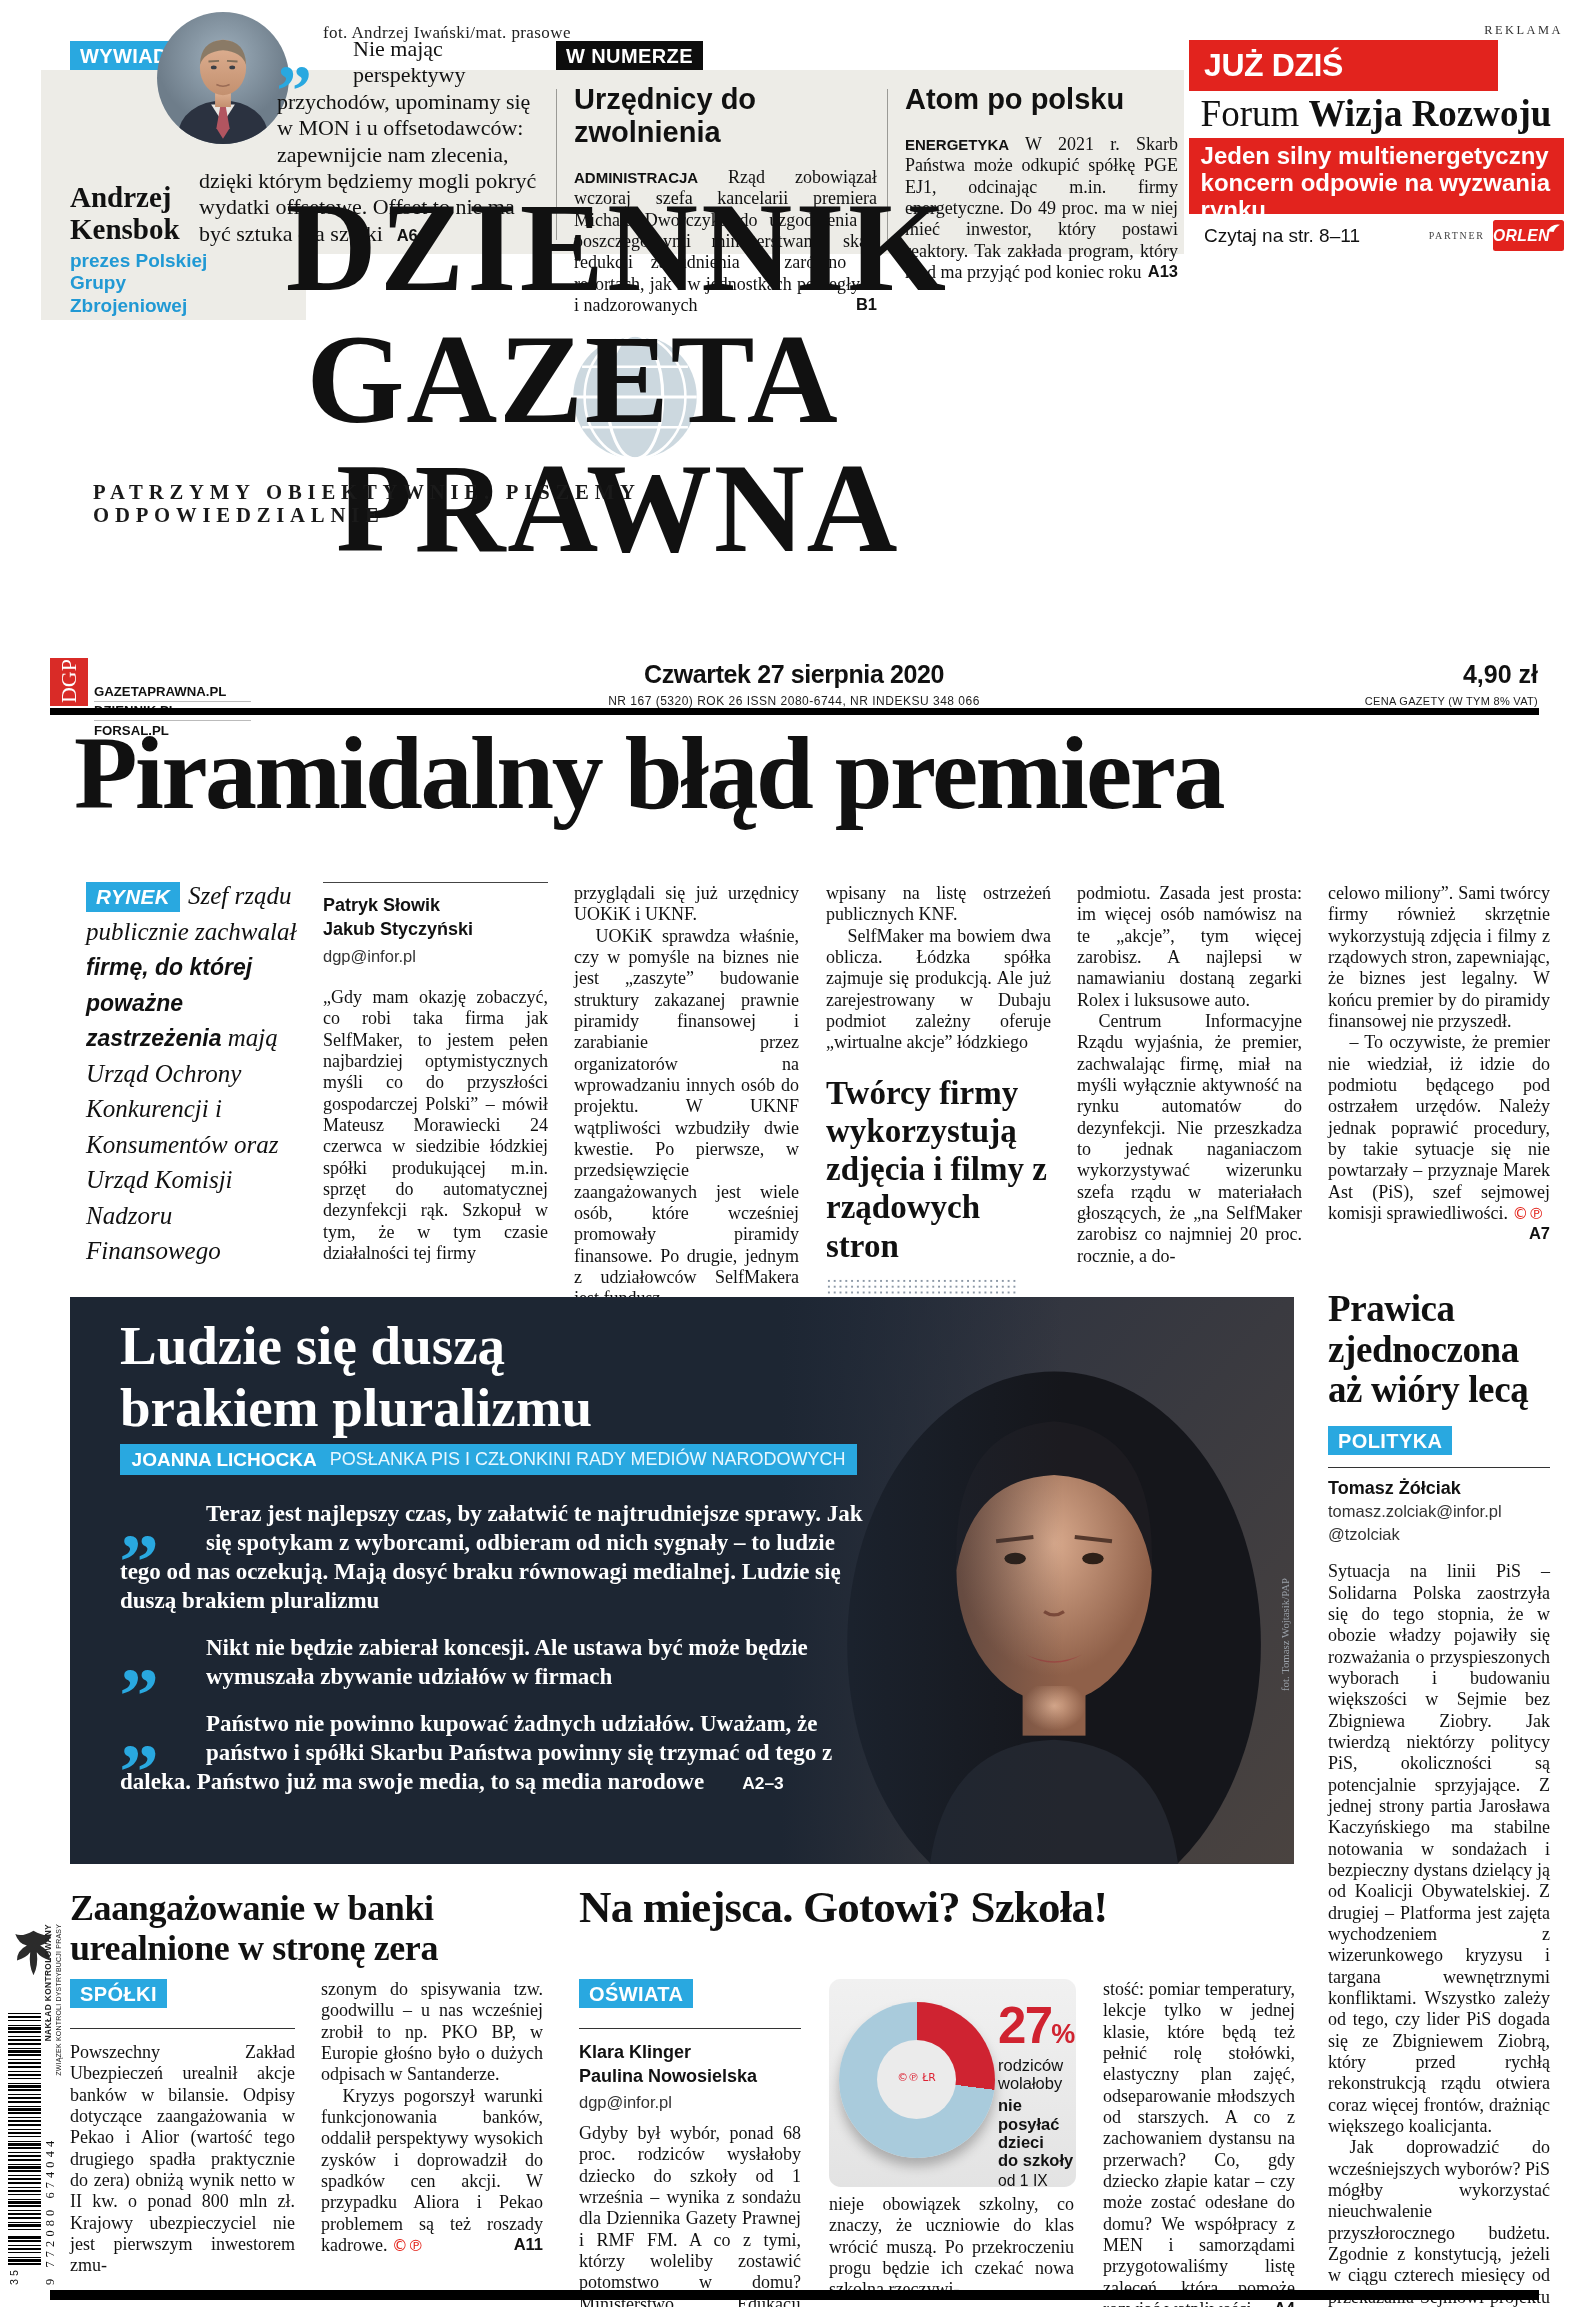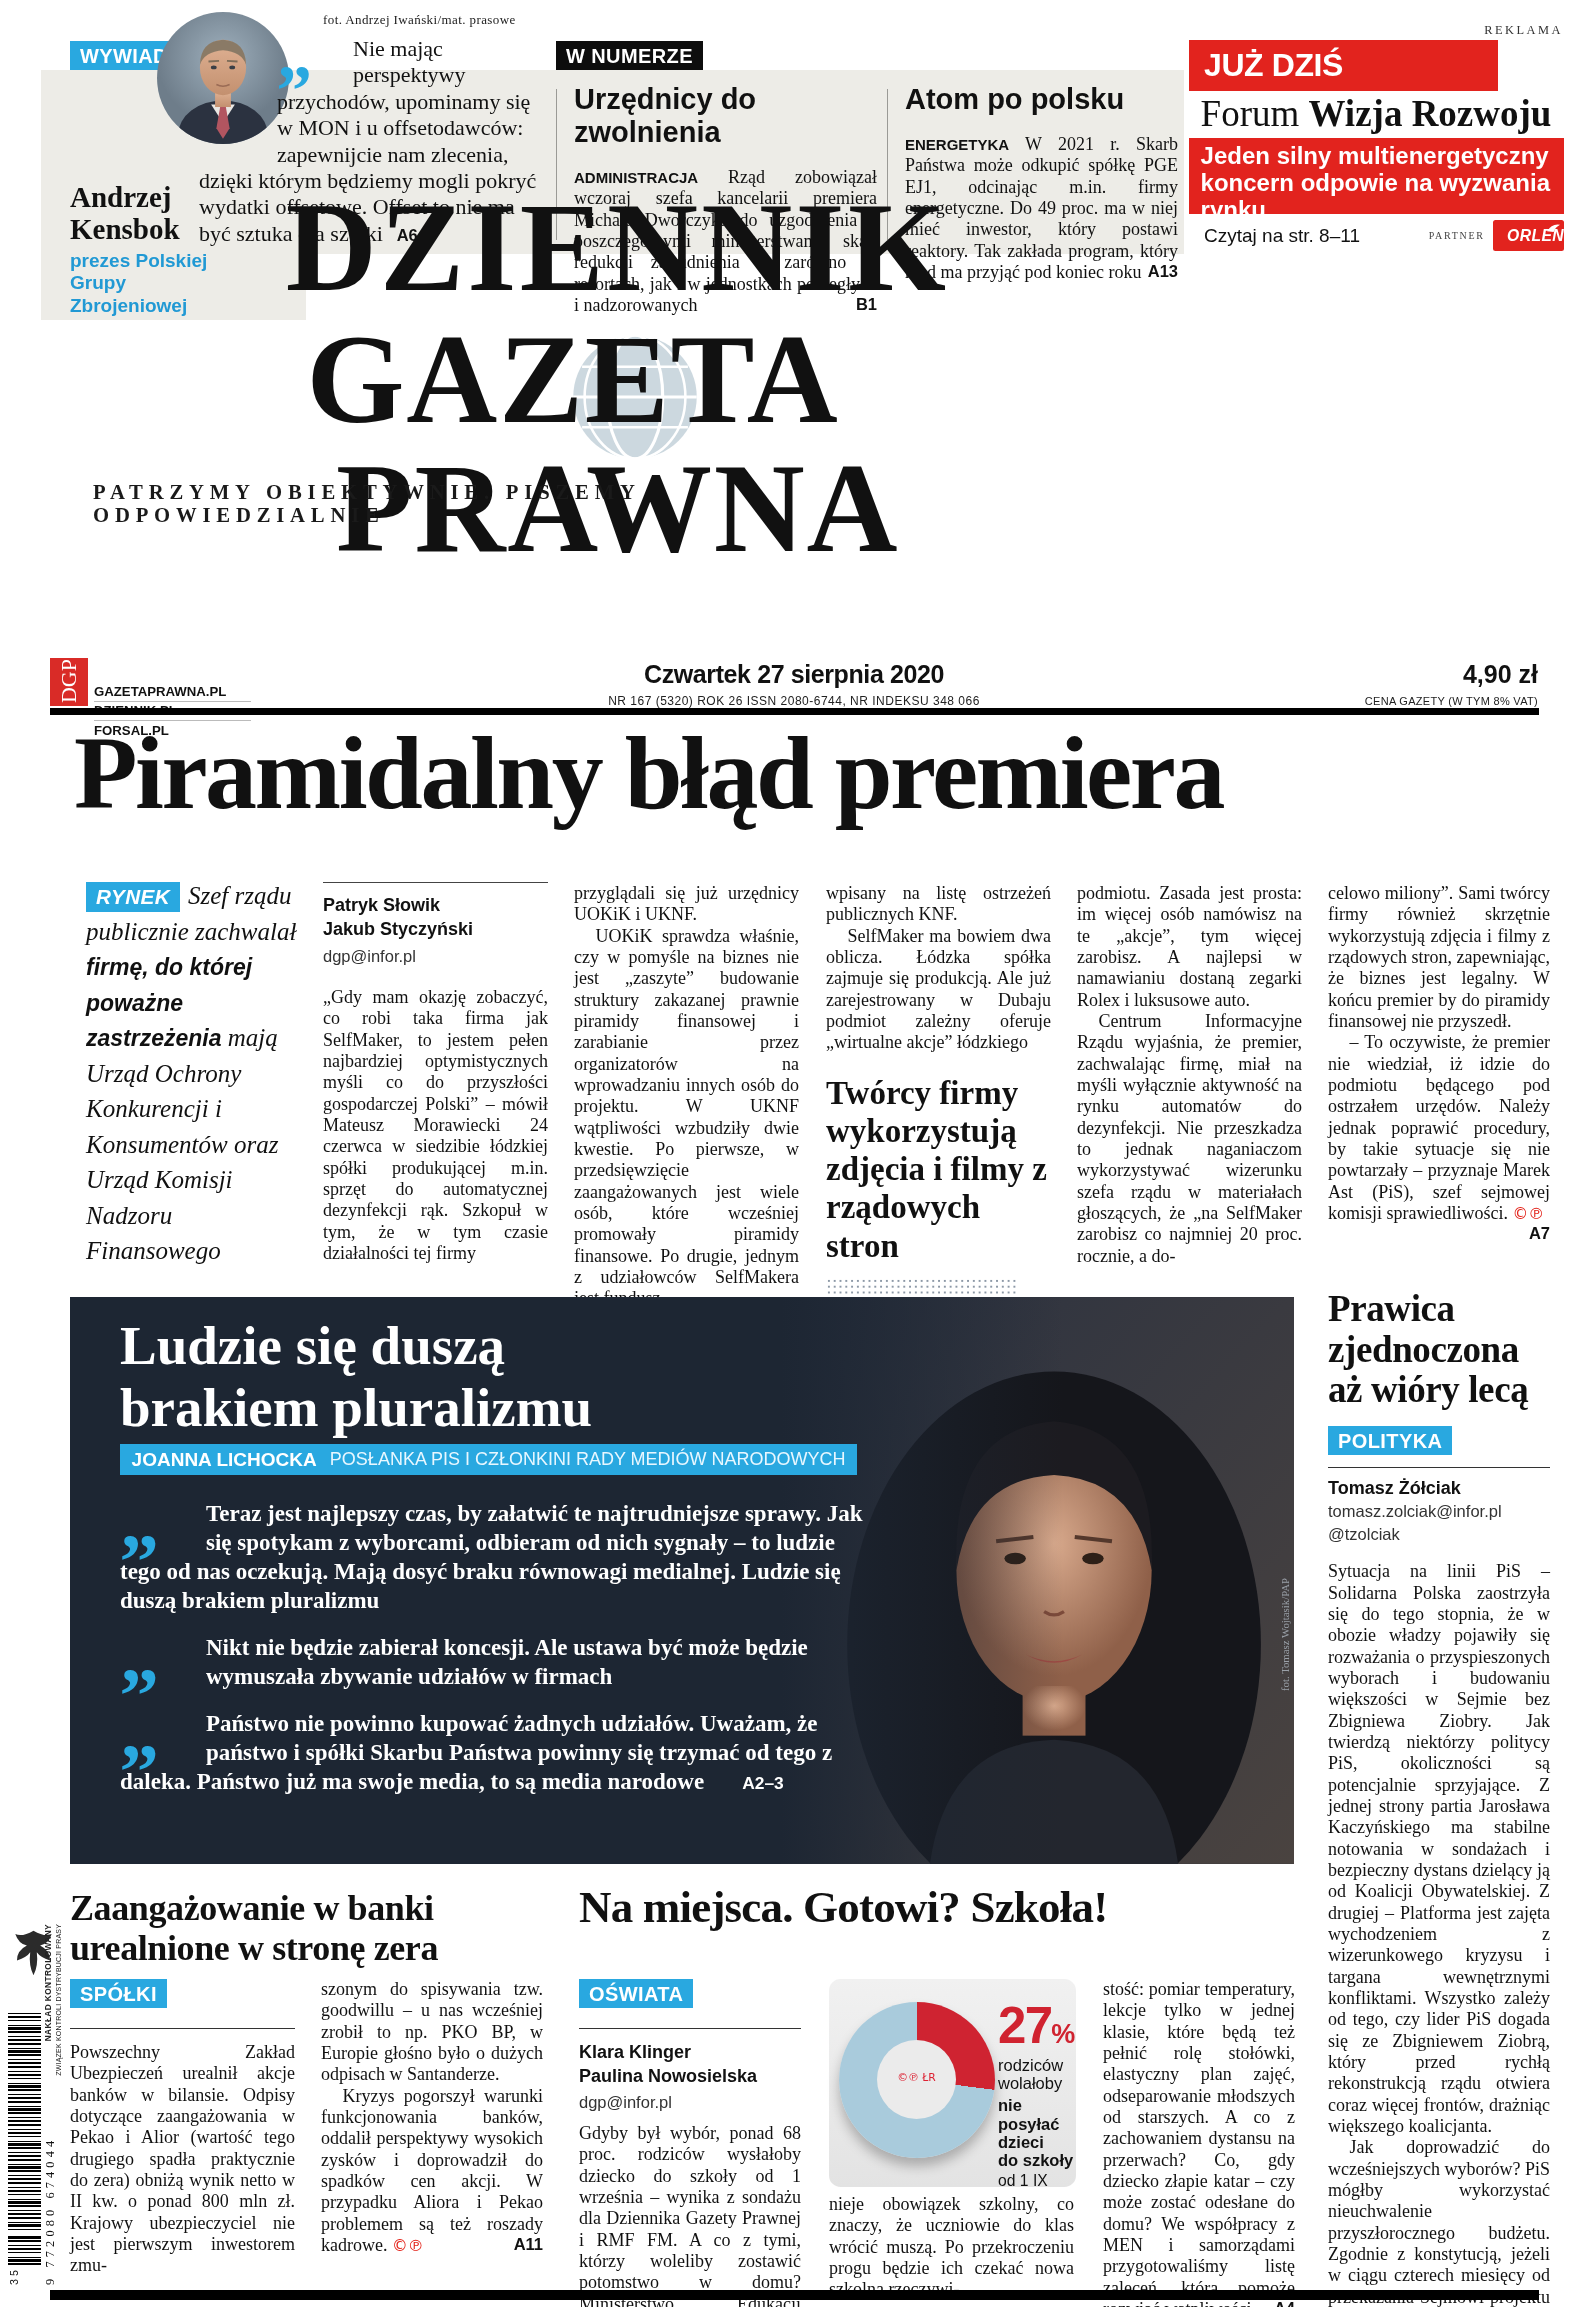--- a/index.html
+++ b/index.html
@@ -57,21 +57,21 @@
       <rect x="44" y="60" width="12" height="12" fill="url(#skin)"></rect>
       <ellipse cx="50" cy="42" rx="17.5" ry="21" fill="url(#skin)"></ellipse>
       <path d="M32.5,40 Q33,22 50,21 Q67,22 67.5,40 Q64,30 50,29 Q36,30 32.5,40 Z" fill="#8a7a66"></path>
       <ellipse cx="43" cy="42" rx="2.2" ry="1.4" fill="#3a3f46"></ellipse>
       <ellipse cx="57" cy="42" rx="2.2" ry="1.4" fill="#3a3f46"></ellipse>
       <path d="M39,37.5 L47,37" stroke="#7d6c58" stroke-width="1.4" fill="none"></path>
       <path d="M53,37 L61,37.5" stroke="#7d6c58" stroke-width="1.4" fill="none"></path>
       <path d="M45,55 Q50,57.5 55,55" stroke="#9a6b55" stroke-width="1.3" fill="none"></path>
     </svg>
   </div>
-  <div class="abs" style="left:323px;top:12px;font-size:13px;letter-spacing:0.4px;color:#222;">fot. Andrzej Iwański/mat. prasowe</div>
+  <div class="abs" style="left:323px;top:23px;font-size:17px;letter-spacing:0.4px;color:#222;">fot. Andrzej Iwański/mat. prasowe</div>
 
   <div class="abs" style="left:199px;top:36px;width:351px;font-size:22px;line-height:1.2;">
     <span style="float:left;width:78px;height:109px;"></span>
     <span class="abs" style="position:static;float:left;color:#29a8e0;font-size:71px;line-height:.52;width:76px;height:46px;font-weight:bold;">„</span>
     <span>Nie mając perspektywy przychodów, upominamy się w MON i u offsetodawców: zapewnijcie nam zlecenia, dzięki którym będziemy mogli pokryć wydatki offsetowe. Offset to nie ma być sztuka dla sztuki</span>
     <span class="ref" style="margin-left:8.3px;">A6</span>
   </div>
   <div class="abs" style="left:70px;top:182px;width:194px;font-weight:bold;font-size:29px;line-height:1.1;">Andrzej Kensbok</div>
   <div class="abs sans" style="left:70px;top:250px;width:165px;font-weight:bold;font-size:19px;line-height:1.18;color:#2199d4;">prezes Polskiej Grupy Zbrojeniowej</div>
 
@@ -98,21 +98,21 @@
     <div style="position:absolute;left:0;top:0;width:309px;height:51px;background:#e2231e;">
       <span class="sans" style="display:block;color:#fff;font-weight:bold;font-size:32px;line-height:51px;padding-left:15px;letter-spacing:-0.4px;">JUŻ DZIŚ RELACJA</span>
     </div>
     <div style="position:absolute;left:0;top:51px;width:375px;height:46px;background:#fff;font-size:37px;line-height:46px;padding-left:0;">
       <span style="margin-left:11.6px;">Forum </span><b>Wizja Rozwoju</b>
     </div>
     <div class="sans" style="position:absolute;left:0;top:98px;width:355px;height:66px;background:#e2231e;color:#fff;font-weight:bold;font-size:24px;line-height:1.12;padding:5px 8.3px 5px 11.6px;">Jeden silny multienergetyczny koncern odpowie na wyzwania rynku</div>
     <div style="position:absolute;left:0;top:174px;width:375px;height:43px;background:#fff;display:flex;align-items:center;">
       <span class="sans" style="font-weight:normal;font-size:19px;margin-left:15px;">Czytaj na str. 8–11</span>
       <span style="margin-left:auto;font-size:10px;letter-spacing:1.7px;color:#444;">PARTNER</span>
-      <span style="margin:0 0 0 8.3px;background:#e2231e;color:#fff;width:71px;height:31px;display:flex;align-items:center;justify-content:flex-end;border-radius:2.5px;position:relative;">
+      <span style="margin:0 0 0 8.3px;background:#e2231e;color:#fff;width:71px;height:31px;display:flex;align-items:center;justify-content:flex-start;border-radius:2.5px;position:relative;">
         <svg width="13.2" height="10" viewBox="0 0 16 12" style="position:absolute;top:2.5px;right:4.1px;">
           <path d="M0,10 Q6,0 16,2 Q10,5 8,11 Z" fill="#ffffff"></path>
           </svg>
         <b class="sans" style="font-style:italic;font-size:15.7px;letter-spacing:0.4px;">ORLEN</b>
       </span>
     </div>
   </div>
 
   <svg class="abs" style="left:572px;top:334px;" width="126" height="126" viewBox="0 0 100 100">
     <circle cx="50" cy="50" r="49" fill="#ccd8df"></circle>

